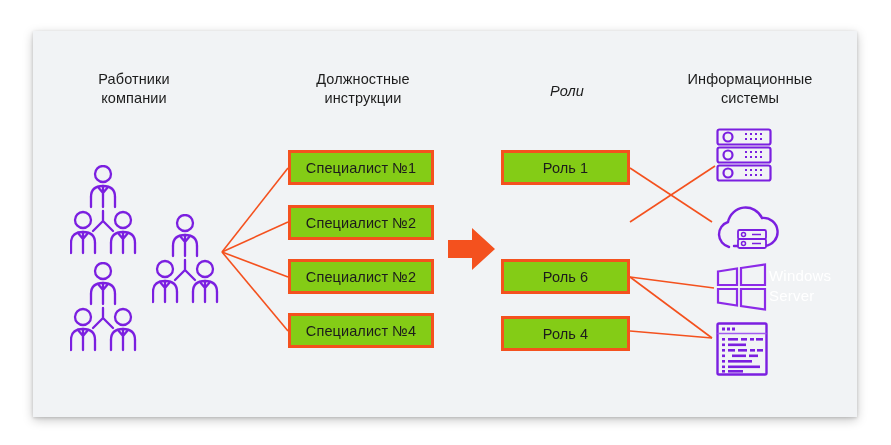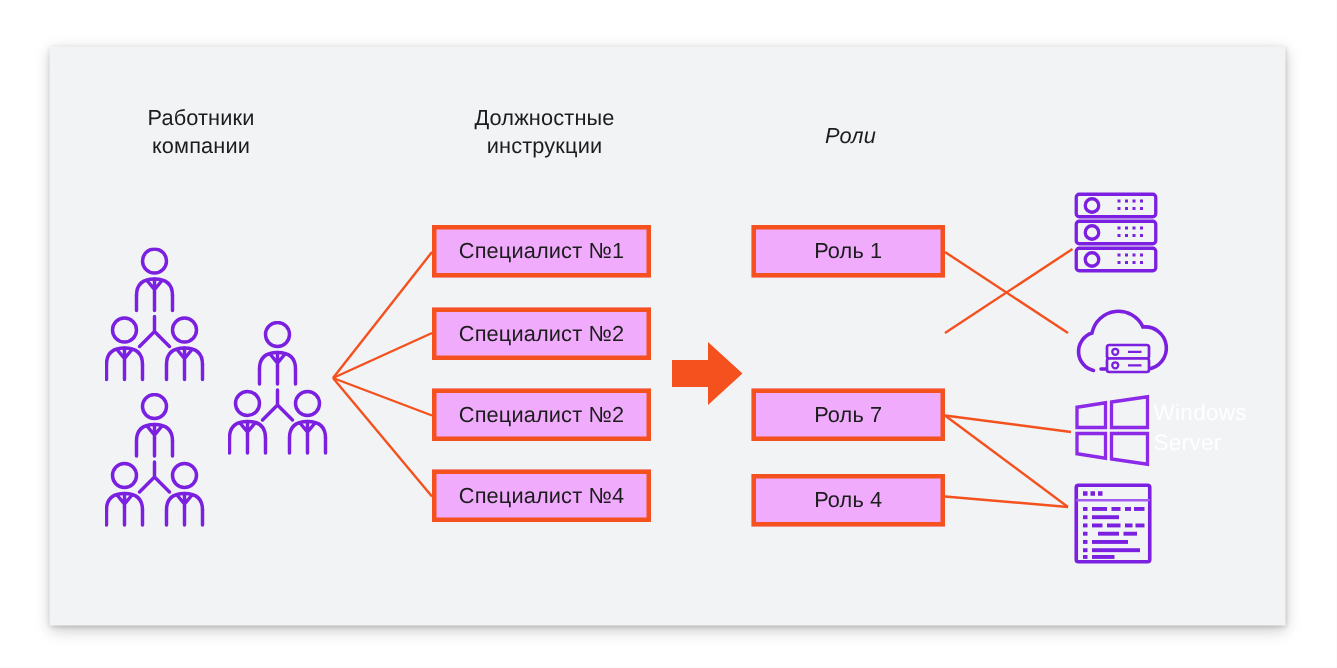--- a/index.html
+++ b/index.html
@@ -38,21 +38,21 @@
     white-space: pre-line;
   }
   #title-workers  { left: 54px;  top: 70px;  width: 160px; }
   #title-jobs     { left: 263px; top: 70px;  width: 200px; }
   #title-roles    { left: 497px; top: 82px;  width: 140px; font-style: italic; }
   #title-systems  { left: 650px; top: 70px;  width: 200px; }
 
   .node-box {
     position: absolute;
     border: 3px solid #f4511e;
-    background: #f0abfc;
+    background: #84cc16;
     box-sizing: border-box;
     display: flex;
     align-items: center;
     justify-content: center;
     color: #1c1c1c;
     font-size: 14.5px;
     letter-spacing: 0.1px;
   }
   .spec-box { left: 288px; width: 146px; height: 35px; }
   .role-box { left: 501px; width: 129px; height: 35px; }
@@ -81,20 +81,22 @@
 
 <div id="stage">
 
   <div id="card"></div>
 
   <div class="col-title" id="title-workers">Работники
 компании</div>
   <div class="col-title" id="title-jobs">Должностные
 инструкции</div>
   <div class="col-title" id="title-roles">Роли</div>
+  <div class="col-title" id="title-systems">Информационные
+системы</div>
 
   <svg id="svg-lines" viewBox="0 0 891 445" xmlns="http://www.w3.org/2000/svg">
     <g stroke="#f4511e" stroke-width="1.6" fill="none">
 
       <line x1="222" y1="252" x2="288" y2="168"></line>
       <line x1="222" y1="252" x2="288" y2="222"></line>
       <line x1="222" y1="252" x2="288" y2="277"></line>
       <line x1="222" y1="252" x2="288" y2="331"></line>
 
       <line x1="630" y1="168" x2="712" y2="222"></line>
@@ -104,21 +106,21 @@
       <line x1="630" y1="331" x2="712" y2="338"></line>
     </g>
   </svg>
 
   <div class="node-box spec-box" style="top:150px">Специалист №1</div>
   <div class="node-box spec-box" style="top:205px">Специалист №2</div>
   <div class="node-box spec-box" style="top:259px">Специалист №2</div>
   <div class="node-box spec-box" style="top:313px">Специалист №4</div>
 
   <div class="node-box role-box" style="top:150px">Роль 1</div>
-  <div class="node-box role-box" style="top:259px">Роль 7</div>
+  <div class="node-box role-box" style="top:259px">Роль 6</div>
   <div class="node-box role-box" style="top:316px">Роль 4</div>
 
   <svg class="icon-abs" style="left:70px; top:165px;" width="160" height="150" viewBox="0 0 160 150" xmlns="http://www.w3.org/2000/svg">
     <g stroke="#7b1fe0" stroke-width="2.3" fill="none" stroke-linecap="round">
 
       <circle cx="33" cy="9" r="8"></circle>
       <path d="M21 32 q0-11 12-11 q12 0 12 11"></path>
       <path d="M33 21 l0 9 M28 22 l5 6 l5 -6"></path>
       <path d="M21 32 l0 10 M45 32 l0 10 M33 30 l0 12"></path>
 

